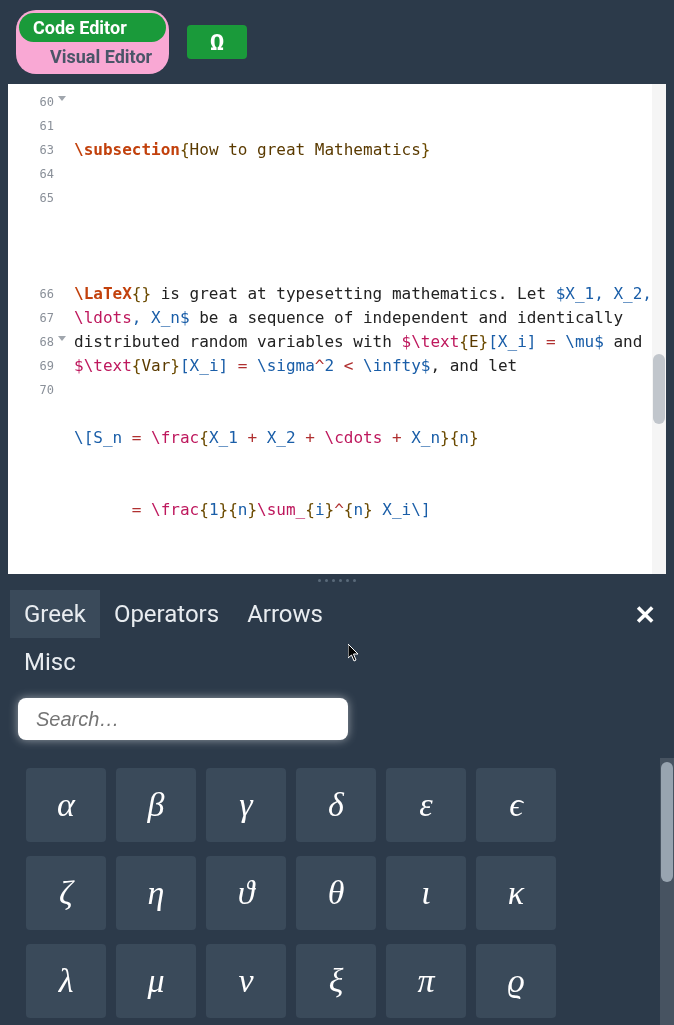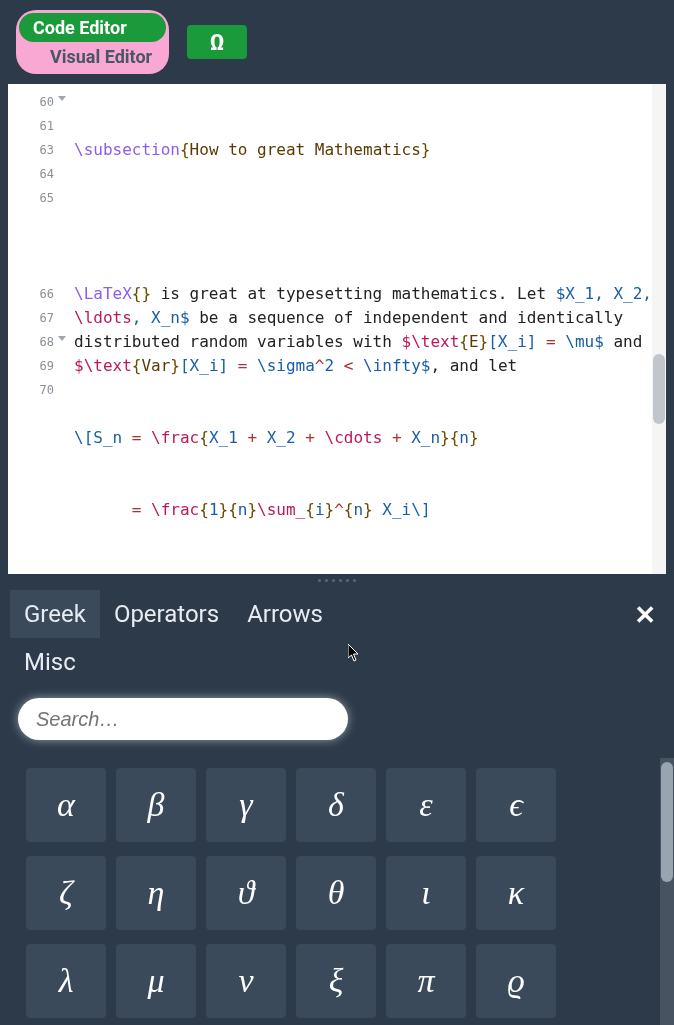--- a/index.html
+++ b/index.html
@@ -15,41 +15,41 @@
   .omega-btn { background: #1a9a3a; color: #fff; width: 60px; height: 34px; display: flex; align-items: center; justify-content: center; font-size: 22px; font-weight: 700; border-radius: 4px; margin-left: 8px; cursor: pointer; }
 
   
   .editor-wrap { background: #2c3a4a; padding: 0 8px; height: 490px; }
   .editor { background: #fff; height: 100%; display: flex; font-family: "Consolas", "Monaco", monospace; font-size: 16px; line-height: 24px; position: relative; overflow: hidden; }
   .gutter { width: 62px; background: #fff; padding: 6px 4px 0 0; text-align: right; color: #8a9099; flex-shrink: 0; }
   .gutter-line { height: 24px; font-size: 12px; position: relative; padding-right: 12px; }
   .gutter-line .fold { position: absolute; right: 0; top: 6px; width: 0; height: 0; border-left: 4px solid transparent; border-right: 4px solid transparent; border-top: 5px solid #a0a6ad; }
   .code-body { flex: 1; padding: 6px 8px 0 4px; color: #222; white-space: pre-wrap; word-break: break-word; overflow: hidden; }
   .code-line { min-height: 24px; }
-  .tok-cmd { color: #8b5cf6; }
+  .tok-cmd { color: #c2410c; font-weight: bold; }
   .tok-brace { color: #6b4a00; }
   .tok-arg { color: #5a3a00; }
   .tok-math { color: #1a5ea8; }
   .tok-mathcmd { color: #be185d; }
   .tok-op { color: #b03030; }
   .editor-scroll { position: absolute; right: 0; top: 0; width: 14px; height: 100%; background: #f5f5f5; }
   .editor-thumb { position: absolute; right: 1px; top: 270px; width: 12px; height: 70px; background: #c1c6cc; border-radius: 6px; }
 
   
   .drag-handle { height: 12px; background: #2c3a4a; display: flex; justify-content: center; align-items: center; gap: 4px; }
   .drag-dot { width: 3px; height: 3px; background: #5a6a7a; border-radius: 50%; }
 
   
   .symbol-panel { flex: 1; background: #2c3a4a; display: flex; flex-direction: column; overflow: hidden; }
   .symbol-tabs { display: flex; flex-wrap: wrap; padding: 4px 10px 0 10px; position: relative; }
   .sym-tab { padding: 10px 14px; font-size: 24px; color: #e8ecf0; cursor: pointer; }
   .sym-tab.active { background: #3a4a5a; }
   .sym-close { position: absolute; right: 18px; top: 14px; font-size: 26px; font-weight: 700; color: #fff; cursor: pointer; }
   .search-row { padding: 12px 18px 18px 18px; }
-  .search-input { width: 330px; height: 42px; border-radius: 21px; border: none; padding: 0 18px; font-size: 20px; outline: none; box-shadow: 0 0 10px rgba(255,255,255,0.5); font-style: italic; color: #888; }
+  .search-input { width: 330px; height: 42px; border-radius: 8px; border: none; padding: 0 18px; font-size: 20px; outline: none; box-shadow: 0 0 10px rgba(255,255,255,0.5); font-style: italic; color: #888; }
   .symbol-grid-wrap { flex: 1; display: flex; overflow: hidden; }
   .symbol-grid { flex: 1; padding: 10px 8px 0 26px; display: grid; grid-template-columns: repeat(6, 80px); gap: 14px 10px; align-content: start; }
   .sym-cell { width: 80px; height: 74px; background: #3a4a5a; border-radius: 4px; display: flex; align-items: center; justify-content: center; font-size: 34px; color: #fff; font-style: italic; font-family: Georgia, 'Times New Roman', serif; cursor: pointer; }
   .panel-scroll { width: 14px; background: #2c3a4a; position: relative; }
   .panel-scroll-track { position: absolute; right: 0; top: 0; width: 14px; height: 100%; background: #e5e5e5; opacity: 0.15; }
   .panel-thumb { position: absolute; right: 1px; top: 4px; width: 12px; height: 120px; background: #98a4b0; border-radius: 6px; }
 
   .cursor-arrow { position: absolute; width: 12px; height: 18px; pointer-events: none; left: 348px; top: 644px; z-index: 1000; }
 </style>
 </head>

